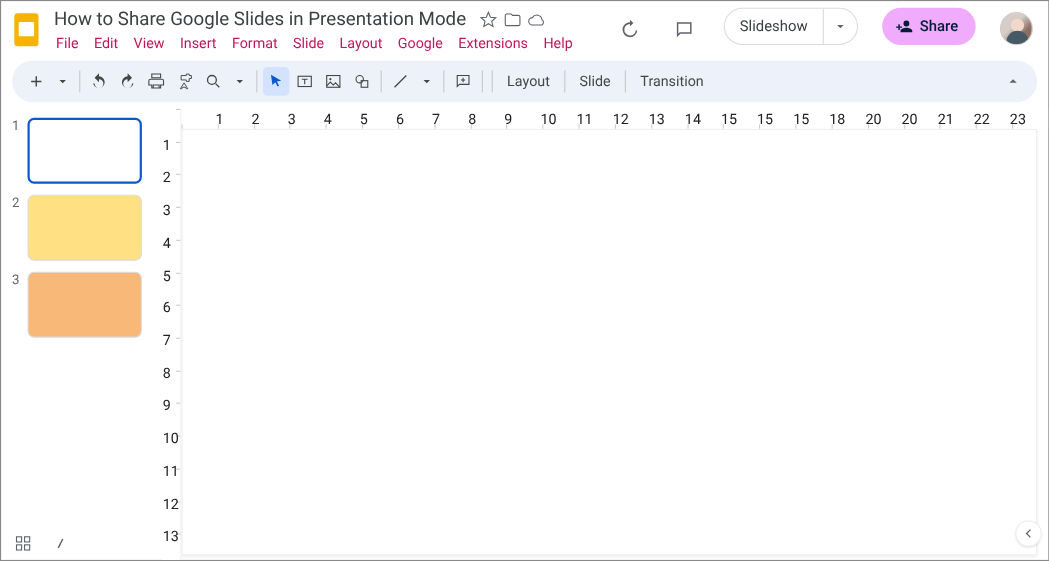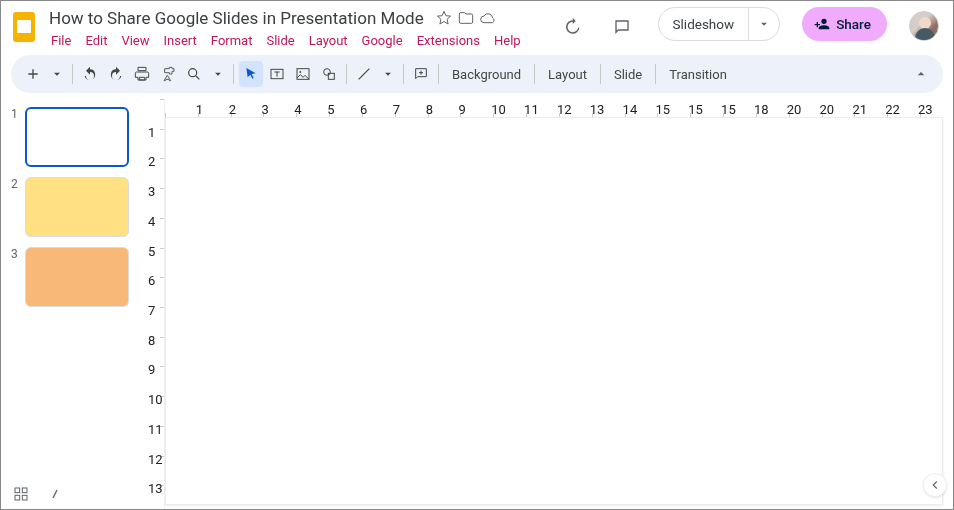--- a/index.html
+++ b/index.html
@@ -320,21 +320,20 @@
       </svg>
     </div>
   <div class="tb-sep"></div>
   <div class="tb-btn">
       <svg class="ico" viewBox="0 0 24 24">
         <path d="M4 4h16v12H7l-3 3V4z" fill="none" stroke="currentColor" stroke-width="1.5"></path>
         <path d="M12 7v6M9 10h6" stroke="currentColor" stroke-width="1.5"></path>
       </svg>
     </div>
   <div class="tb-sep"></div>
-  <div class="tb-text">Background</div>
   <div class="tb-sep"></div>
   <div class="tb-text">Layout</div>
   <div class="tb-sep"></div>
   <div class="tb-text">Slide</div>
   <div class="tb-sep"></div>
   <div class="tb-text">Transition</div>
   <div class="tb-btn tb-chevron">
       <svg class="ico" viewBox="0 0 24 24">
         <path d="M7 14l5-5 5 5z"></path>
       </svg>

